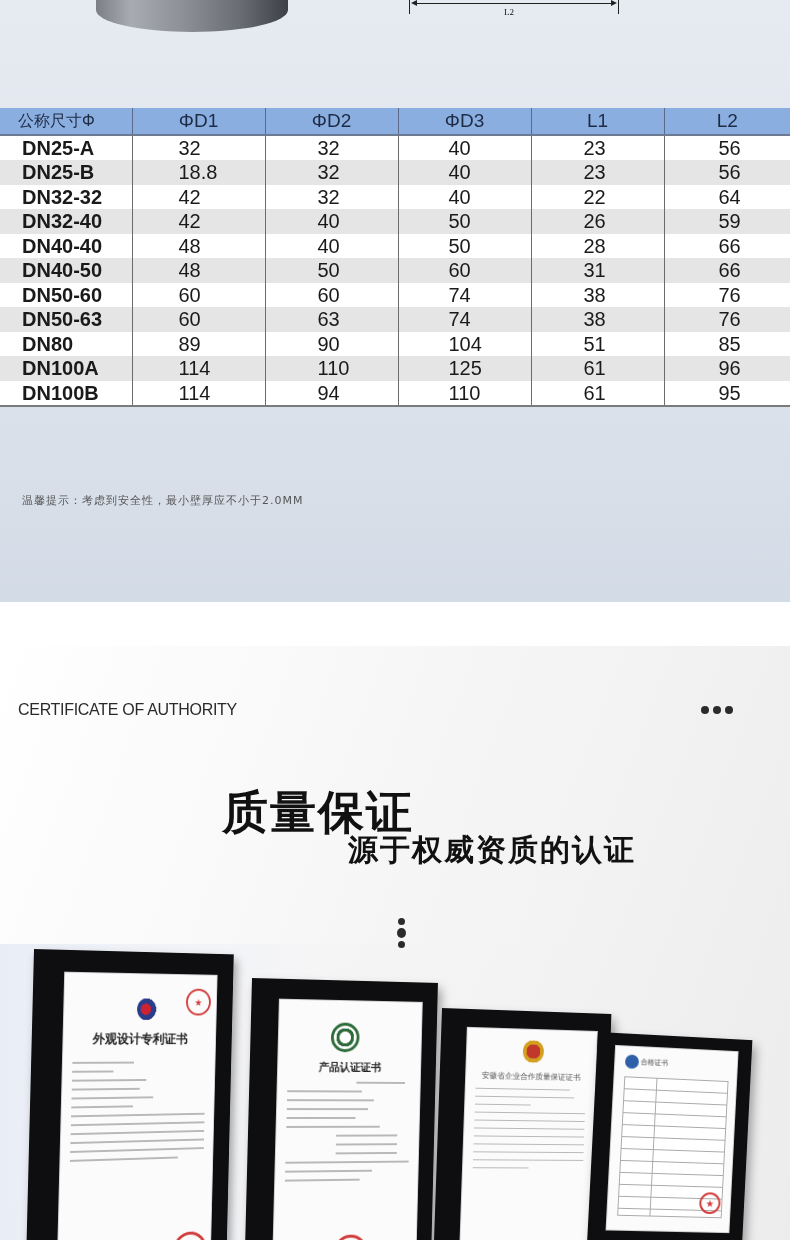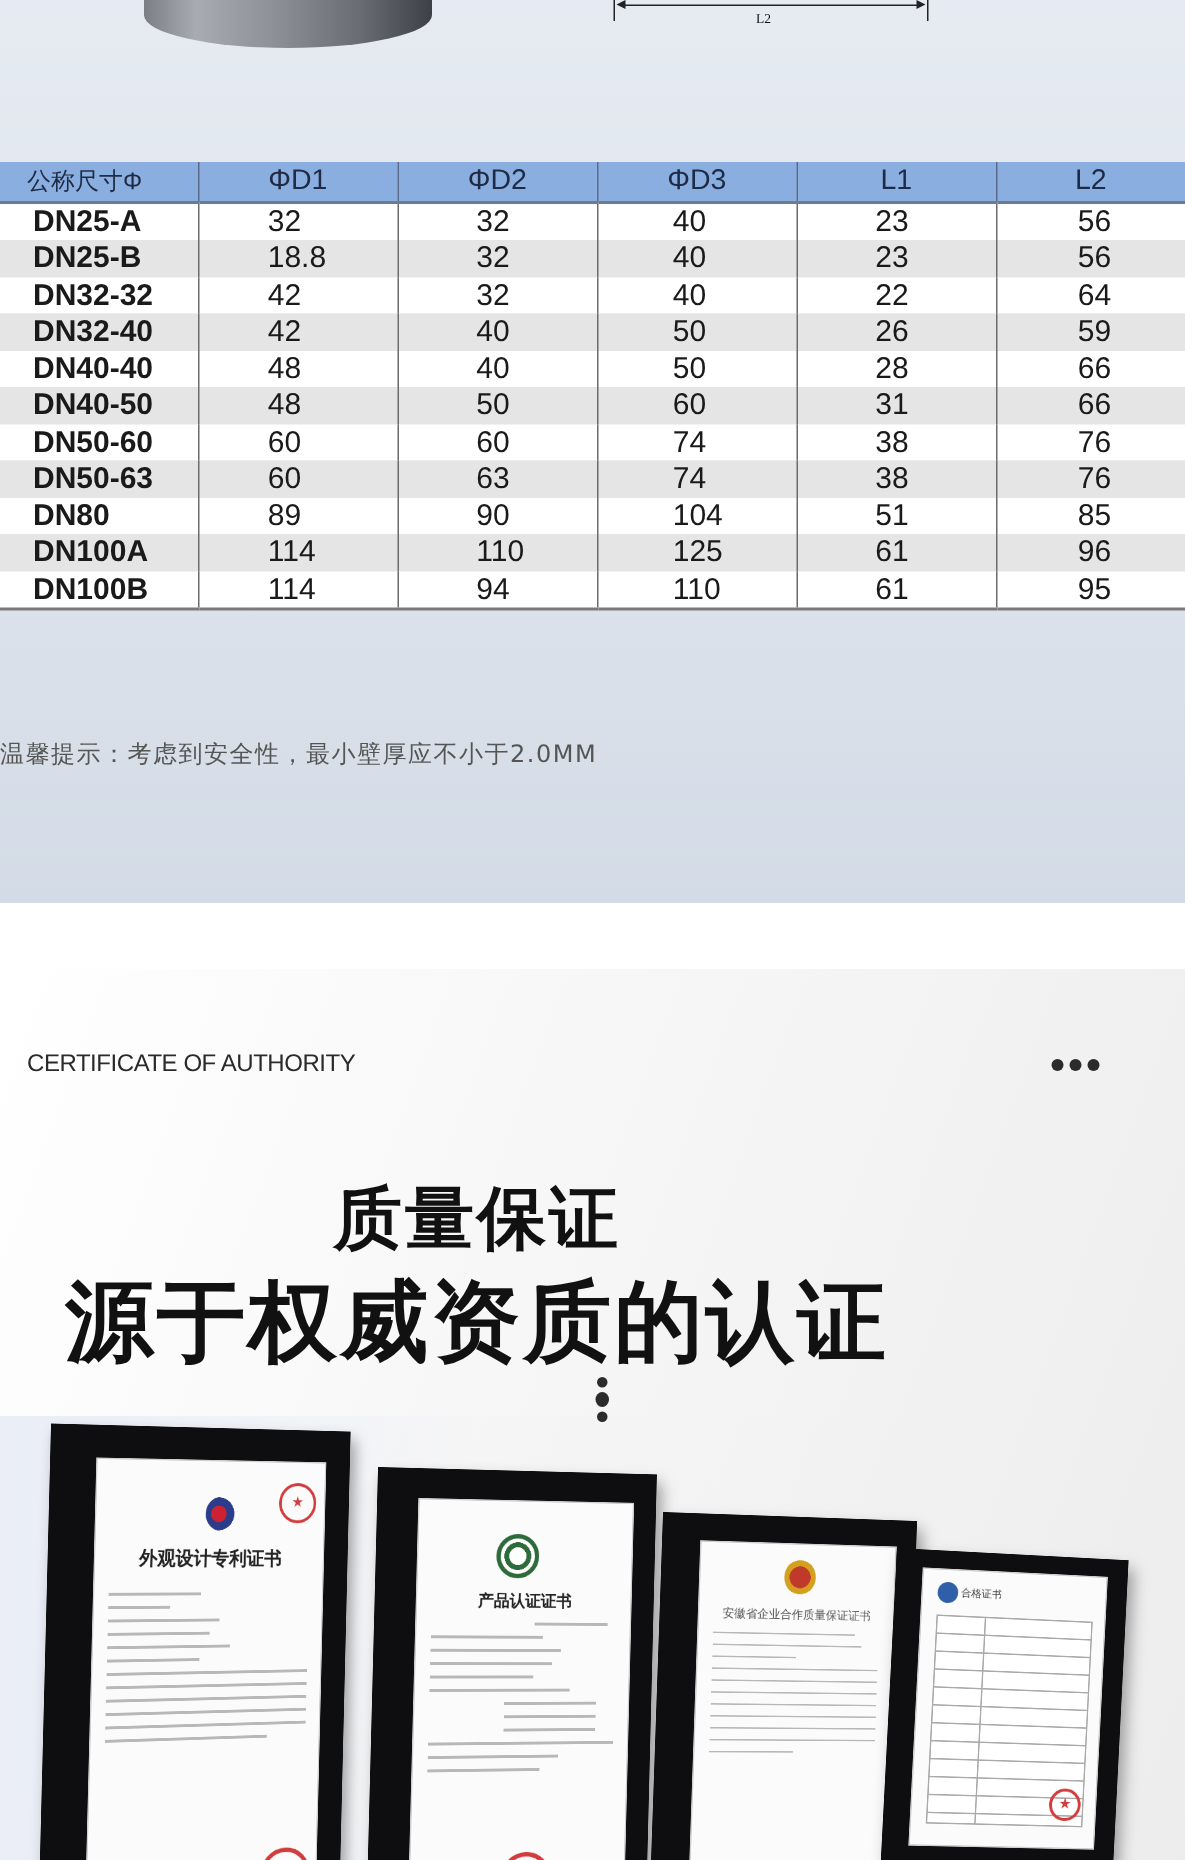--- a/index.html
+++ b/index.html
@@ -26,30 +26,30 @@
   table.specs td.c1 { padding-left: 46px; width: 133px; }
   table.specs td.c2 { padding-left: 52px; width: 133px; }
   table.specs td.c3 { padding-left: 50px; width: 133px; }
   table.specs td.c4 { padding-left: 52px; width: 133px; }
   table.specs td.c5 { padding-left: 54px; border-right: none; }
   table.specs th:last-child { border-right: none; }
   table.specs tr:nth-child(odd) td { background: #ffffff; }
   table.specs tr:nth-child(even) td { background: #e5e5e5; }
   table.specs tbody tr:last-child td { border-bottom: 2px solid #7a7a7a; }
 
-  .tip { position: absolute; left: 0; top: 493px; font-size: 16px; color: #555; letter-spacing: 1px; font-family: "DejaVu Sans", sans-serif; }
+  .tip { position: absolute; left: 22px; top: 493px; font-size: 11px; color: #555; letter-spacing: 1px; font-family: "DejaVu Sans", sans-serif; }
 
   
   .cert { position: relative; width: 790px; height: 638px; background: linear-gradient(110deg, #ffffff 0%, #f6f6f6 45%, #ececec 100%); overflow: hidden; margin-top: 44px; }
   .cert-eyebrow { position: absolute; left: 18px; top: 55px; font-size: 16px; color: #2a2a2a; letter-spacing: -0.3px; }
   .more-dots { position: absolute; left: 701px; top: 60px; display: flex; gap: 4px; }
   .more-dots span { width: 8px; height: 8px; border-radius: 50%; background: #2b2b2b; display: block; }
   .headline { position: absolute; left: 0; width: 636px; text-align: center; font-family: Liberation Sans, sans-serif; font-weight: bold; color: #111; }
   .headline.l1 { top: 136px; font-size: 46px; letter-spacing: 2px; }
-  .headline.l2 { top: 196px; font-size: 59px; letter-spacing: 2px; }
+  .headline.l2 { top: 184px; font-size: 30px; letter-spacing: 2px; text-align: right; }
   .vdots { position: absolute; left: 396px; top: 272px; width: 10px; }
   .vdots span { display: block; border-radius: 50%; background: #2b2b2b; margin: 0 auto 3px; }
   .vdots .s { width: 7px; height: 7px; }
   .vdots .b { width: 9px; height: 10px; }
 
   .haze { position: absolute; left: 0; top: 298px; width: 790px; height: 340px; background: linear-gradient(90deg, rgba(232,236,246,0.9) 0%, rgba(240,240,244,0.2) 40%, rgba(238,238,238,0) 100%); }
 
   .frame { position: absolute; background: #0e0e10; box-shadow: 4px 6px 10px rgba(0,0,0,0.35); }
   .frame .paper { position: absolute; background: #fbfbfb; border: 1px solid #cfcfcf; overflow: hidden; }
   .f1 { left: 34px; top: 949px; width: 218px; height: 320px; transform: perspective(900px) rotateY(14deg) rotateZ(1.5deg); transform-origin: left top; }

